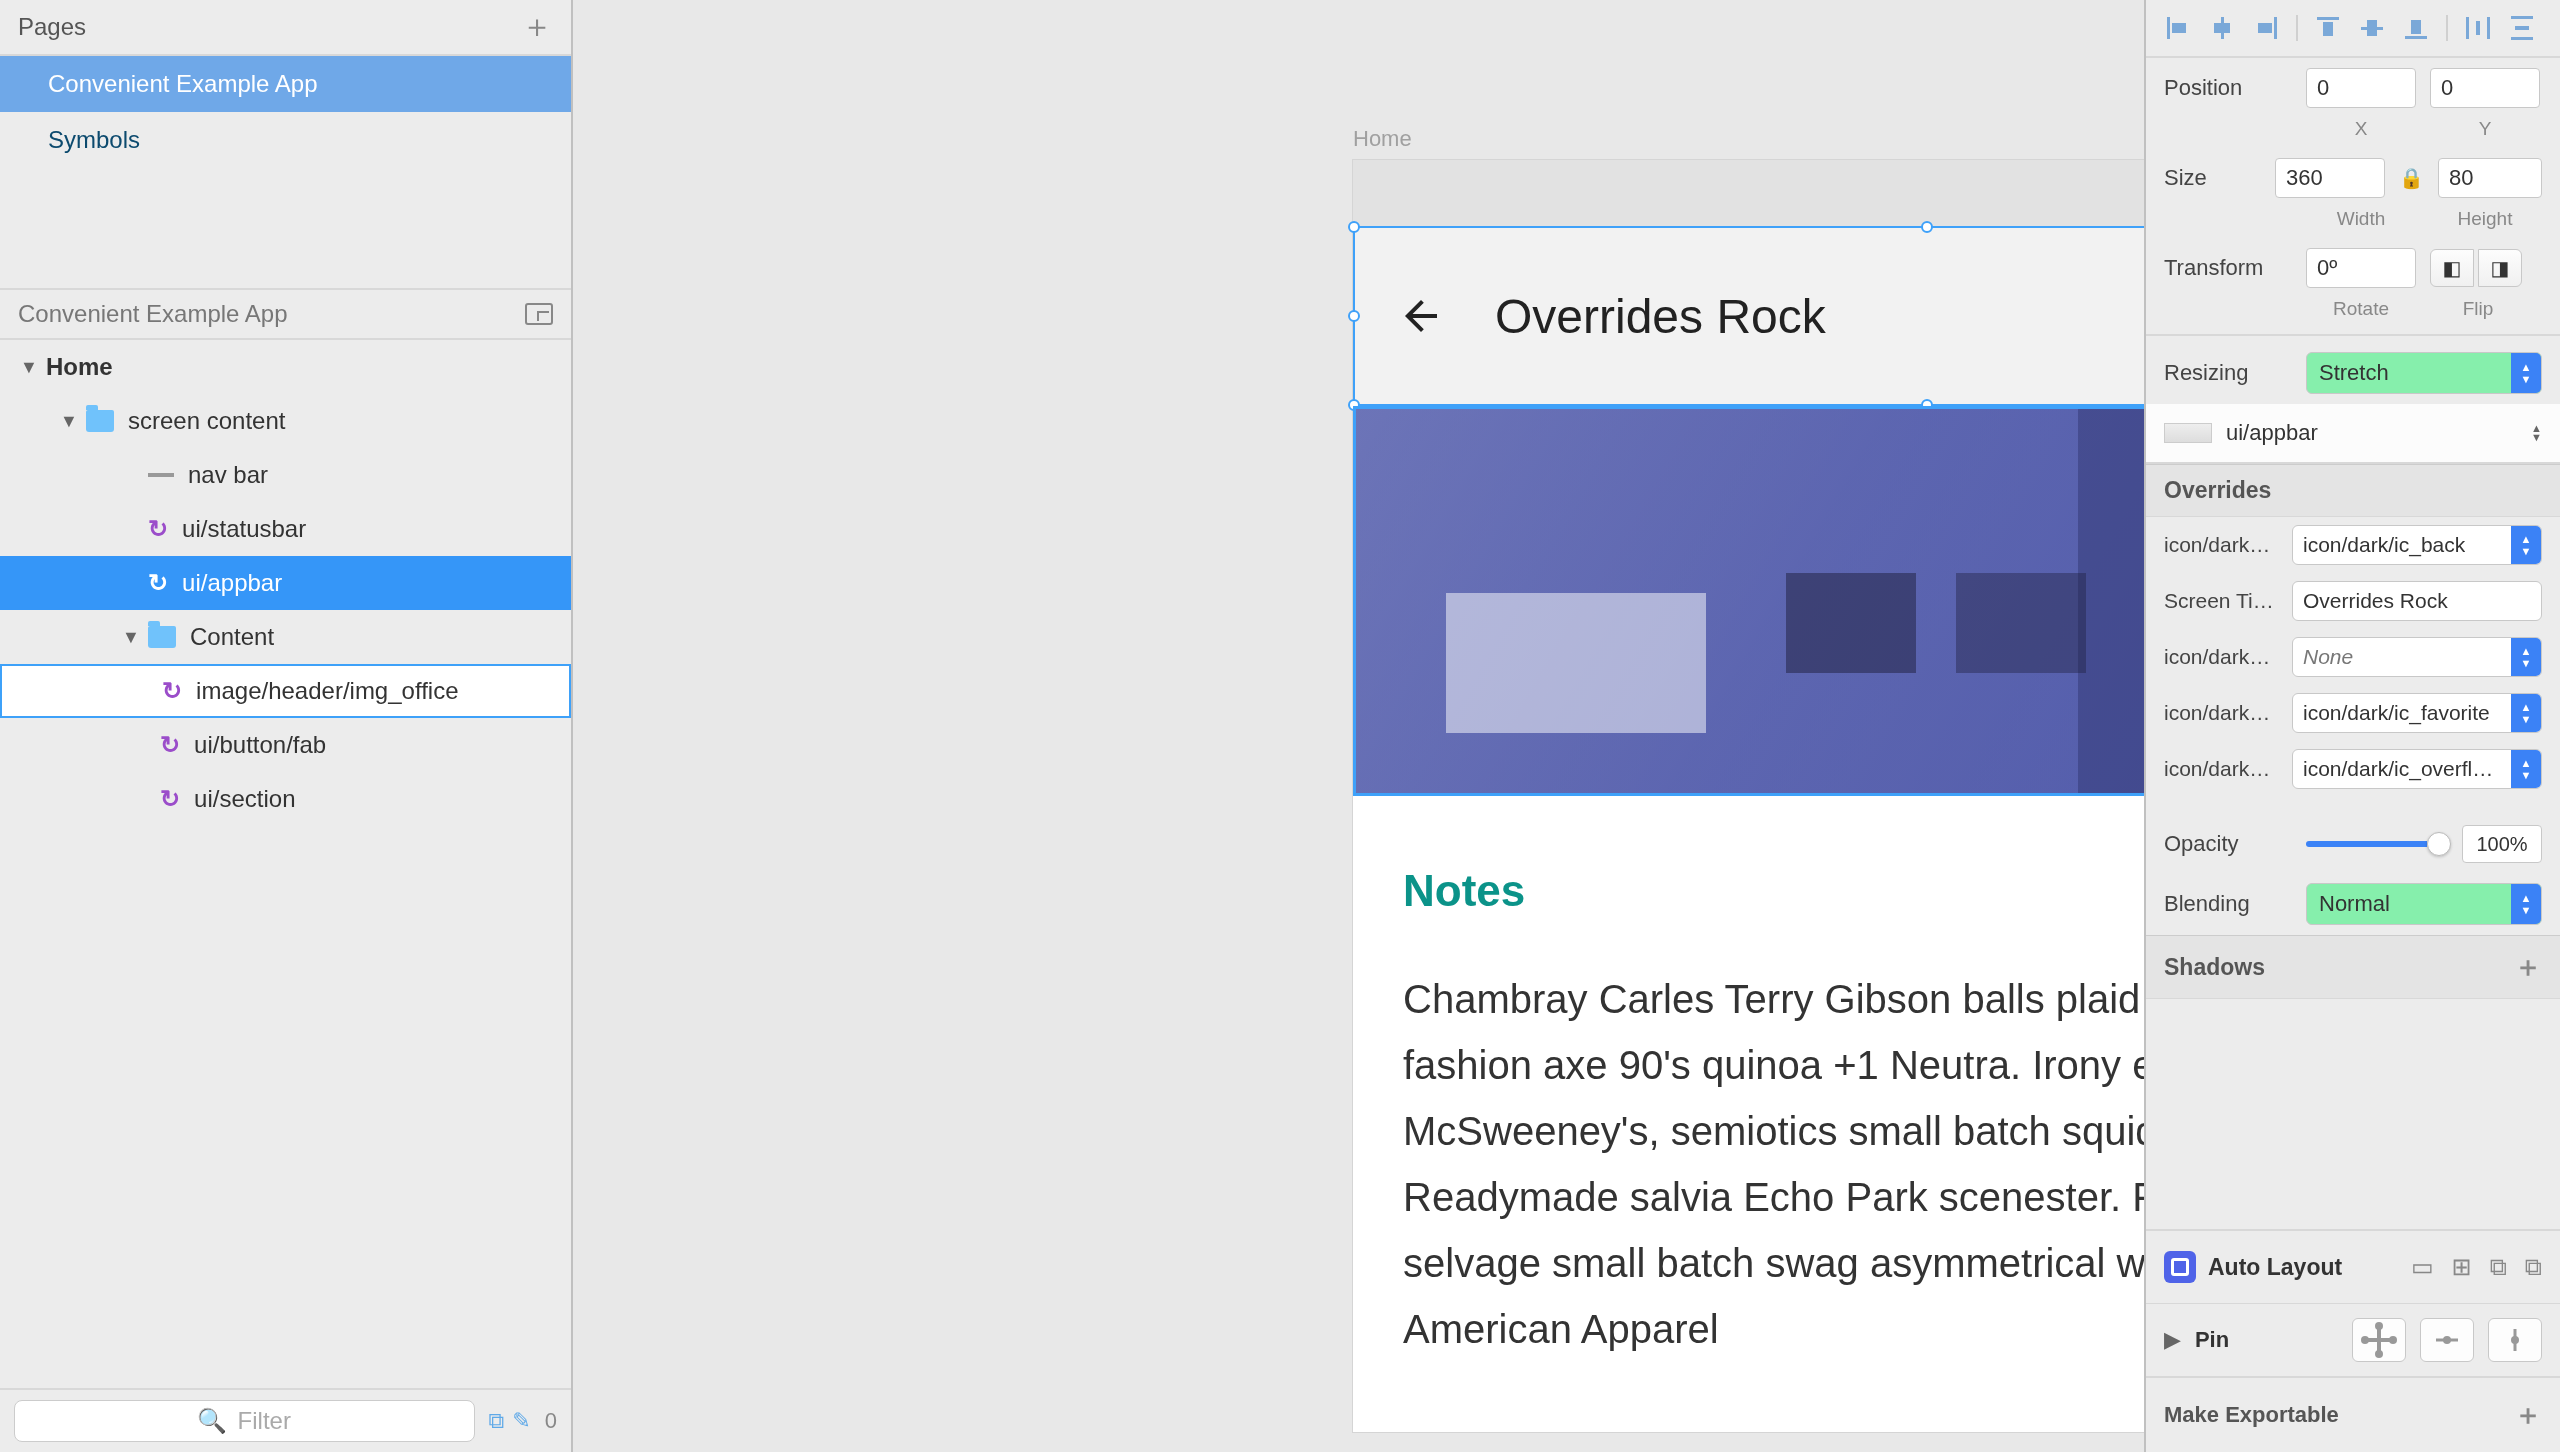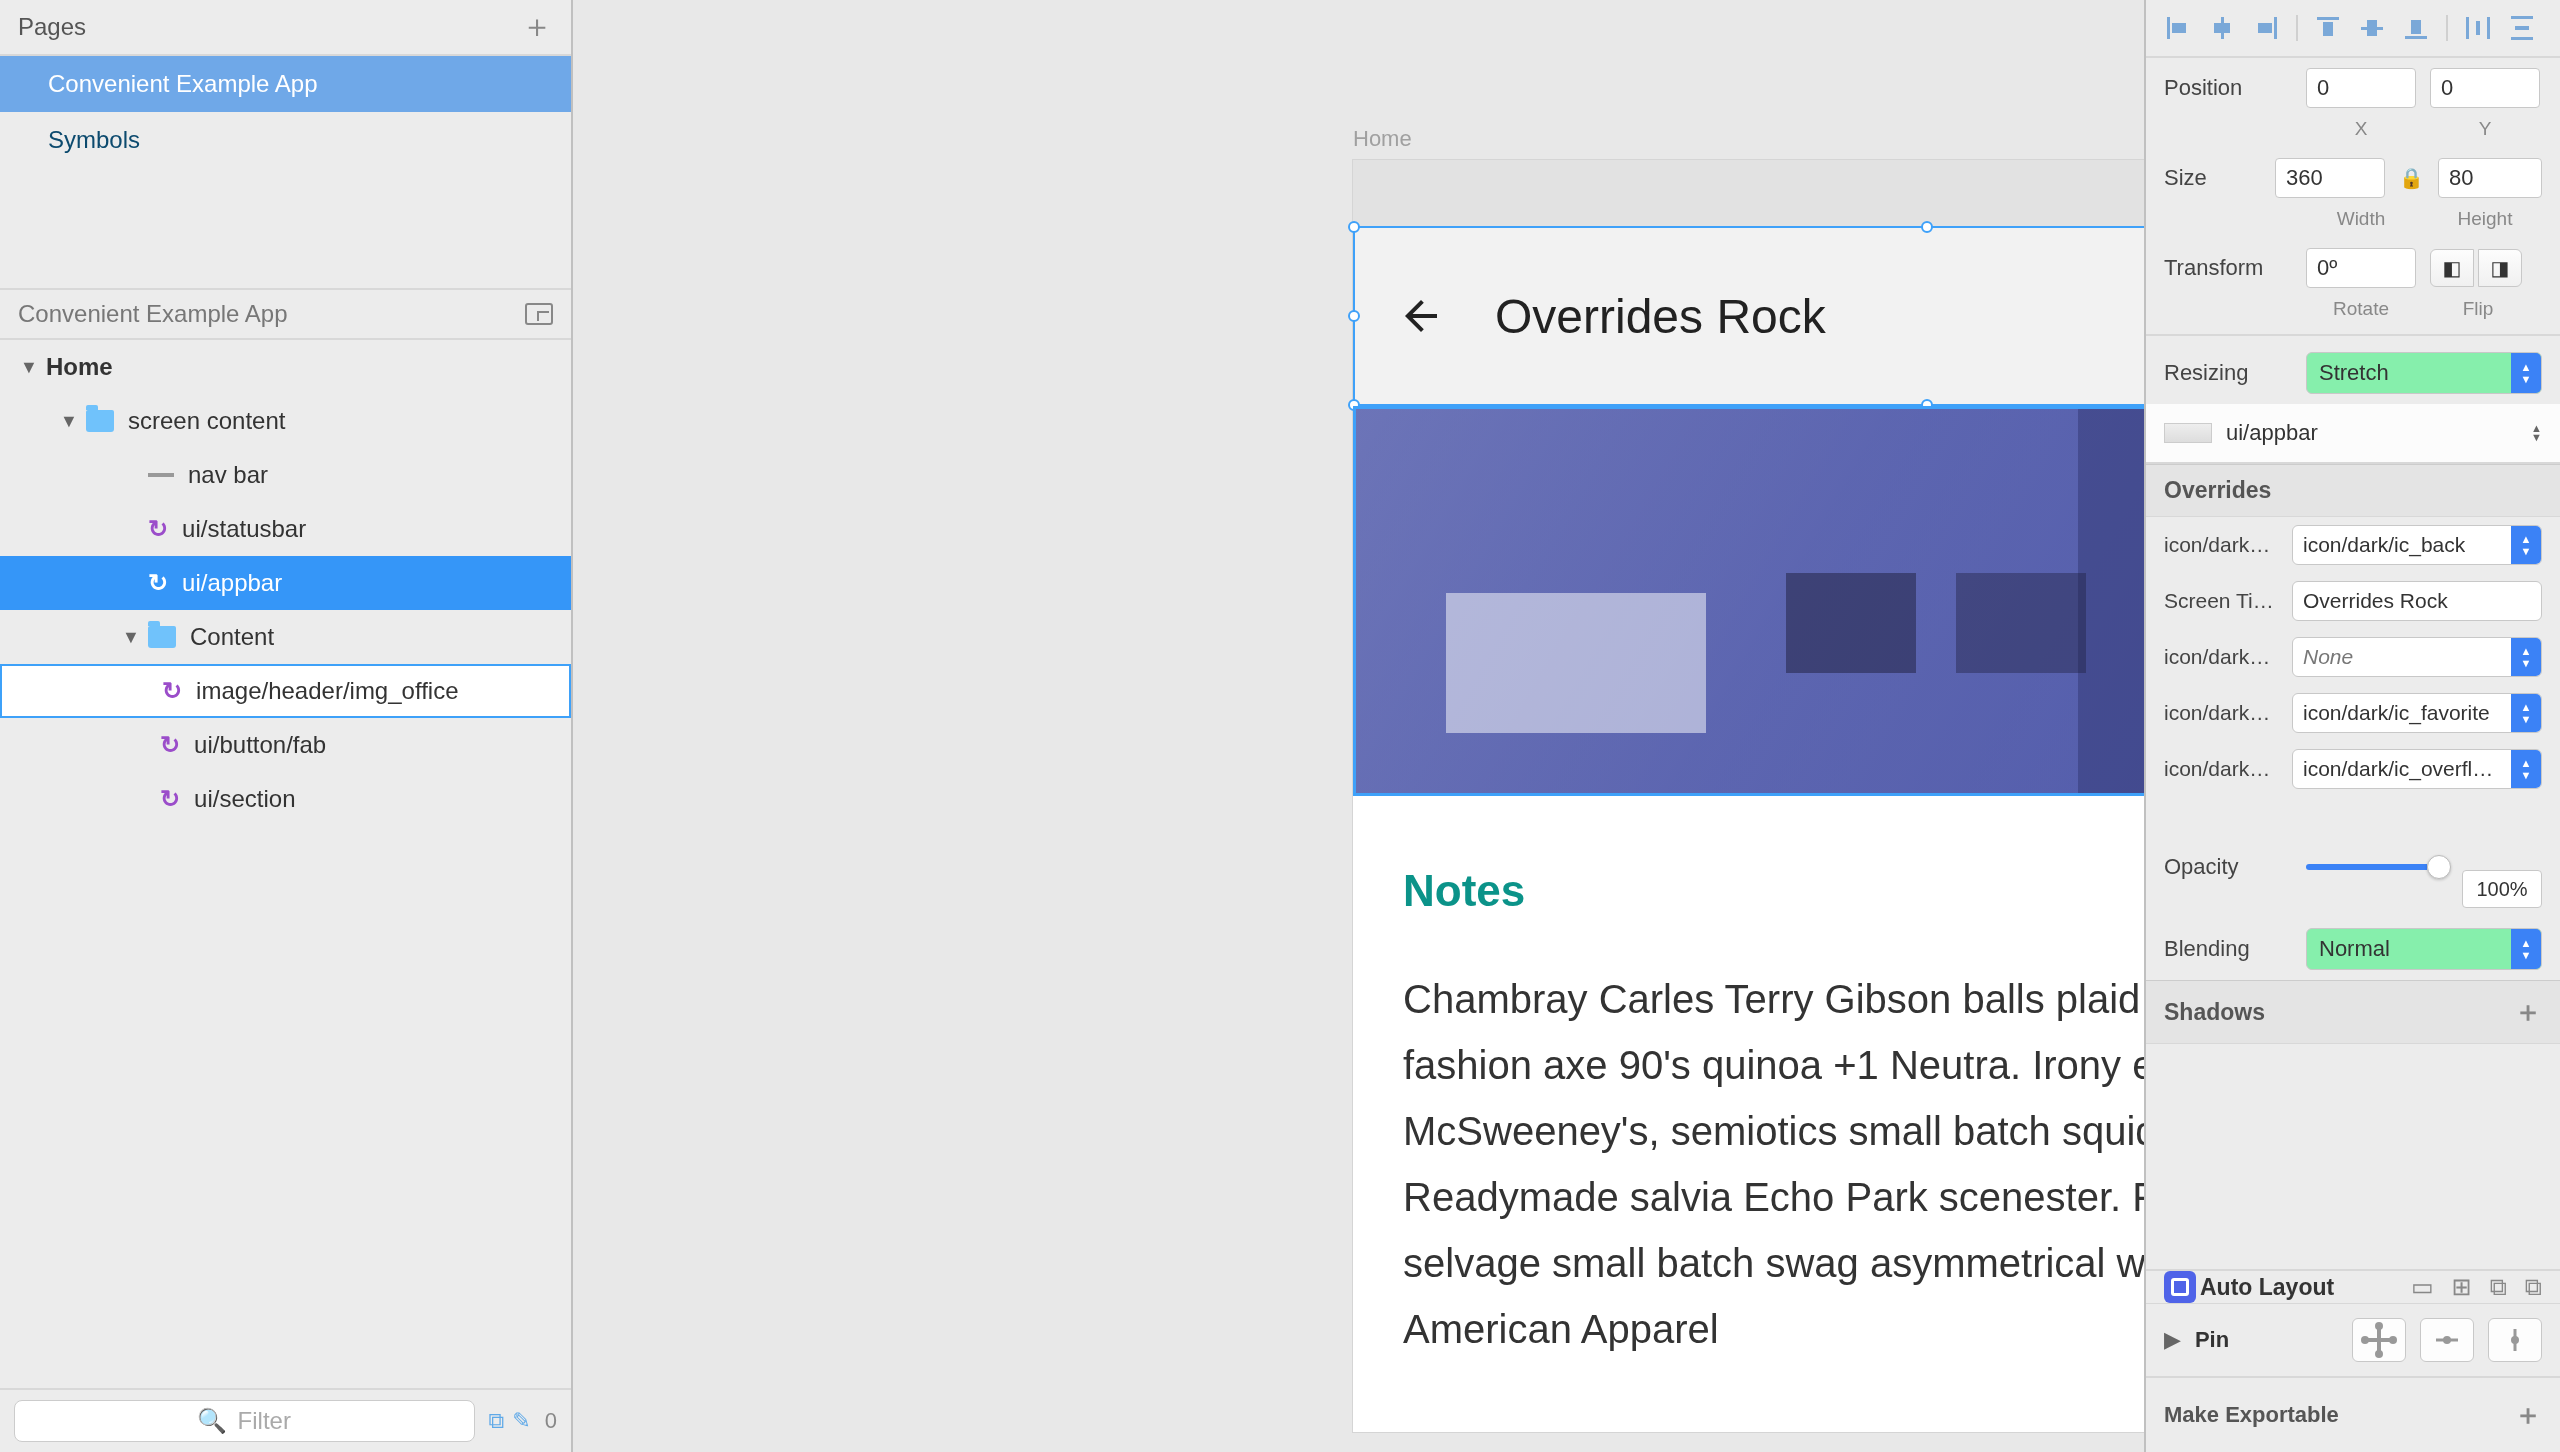--- a/index.html
+++ b/index.html
@@ -107,25 +107,25 @@
 .symbol-thumb { width: 48px; height: 20px; background: linear-gradient(#eee,#ddd); border: 1px solid #ccc; }
 
 .override-row { display: flex; align-items: center; padding: 8px 18px; }
 .override-label { width: 128px; font-size: 21px; color: #444; white-space: nowrap; overflow: hidden; text-overflow: ellipsis; }
 .override-input { flex: 1; height: 40px; background: #fff; border: 1px solid #C8C8C8; border-radius: 6px; display: flex; align-items: center; justify-content: space-between; padding: 0 0 0 10px; font-size: 21px; overflow: hidden; white-space: nowrap; }
 .override-input.italic { font-style: italic; color: #777; }
 .override-text { flex: 1; height: 40px; background: #fff; border: 1px solid #C8C8C8; border-radius: 6px; padding: 0 10px; font-size: 21px; display: flex; align-items: center; }
 
 .opacity-slider { flex: 1; height: 6px; background: linear-gradient(to right, #3B82F6 85%, #ddd 85%); border-radius: 3px; position: relative; }
 .opacity-thumb { position: absolute; left: 85%; top: -9px; width: 24px; height: 24px; background: #fff; border: 1px solid #bbb; border-radius: 50%; box-shadow: 0 1px 3px rgba(0,0,0,.2); }
-.opacity-val { width: 80px; height: 38px; background: #fff; border: 1px solid #C8C8C8; border-radius: 4px; display: flex; align-items: center; justify-content: center; font-size: 20px; margin-top: 45px; }
+.opacity-val { width: 80px; height: 38px; background: #fff; border: 1px solid #C8C8C8; border-radius: 4px; display: flex; align-items: center; justify-content: center; font-size: 20px; }
 
 .shadows-area { flex: 1; min-height: 180px; }
 
-.auto-layout-row { display: flex; align-items: center; gap: 4px; padding: 0 18px; border-top: 2px solid #D8D8D8; }
+.auto-layout-row { display: flex; align-items: center; gap: 12px; padding: 20px 18px; border-top: 2px solid #D8D8D8; }
 .al-icon { width: 32px; height: 32px; background: #4F63E8; border-radius: 6px; position: relative; }
 .al-icon::after { content: ""; position: absolute; inset: 7px; border: 3px solid #fff; border-radius: 3px; }
 .al-label { font-weight: 600; font-size: 23px; }
 .al-tools { margin-left: auto; display: flex; gap: 18px; color: #888; font-size: 24px; }
 
 .pin-row { display: flex; align-items: center; gap: 14px; padding: 14px 18px; border-top: 1px solid #D8D8D8; }
 .pin-disclosure { color: #666; }
 .pin-label { font-weight: 600; }
 .pin-controls { margin-left: auto; display: flex; gap: 14px; }
 .pin-ctrl { width: 54px; height: 44px; border: 1px solid #C8C8C8; border-radius: 6px; background: #fdfdfd; display: flex; align-items: center; justify-content: center; color: #888; }

